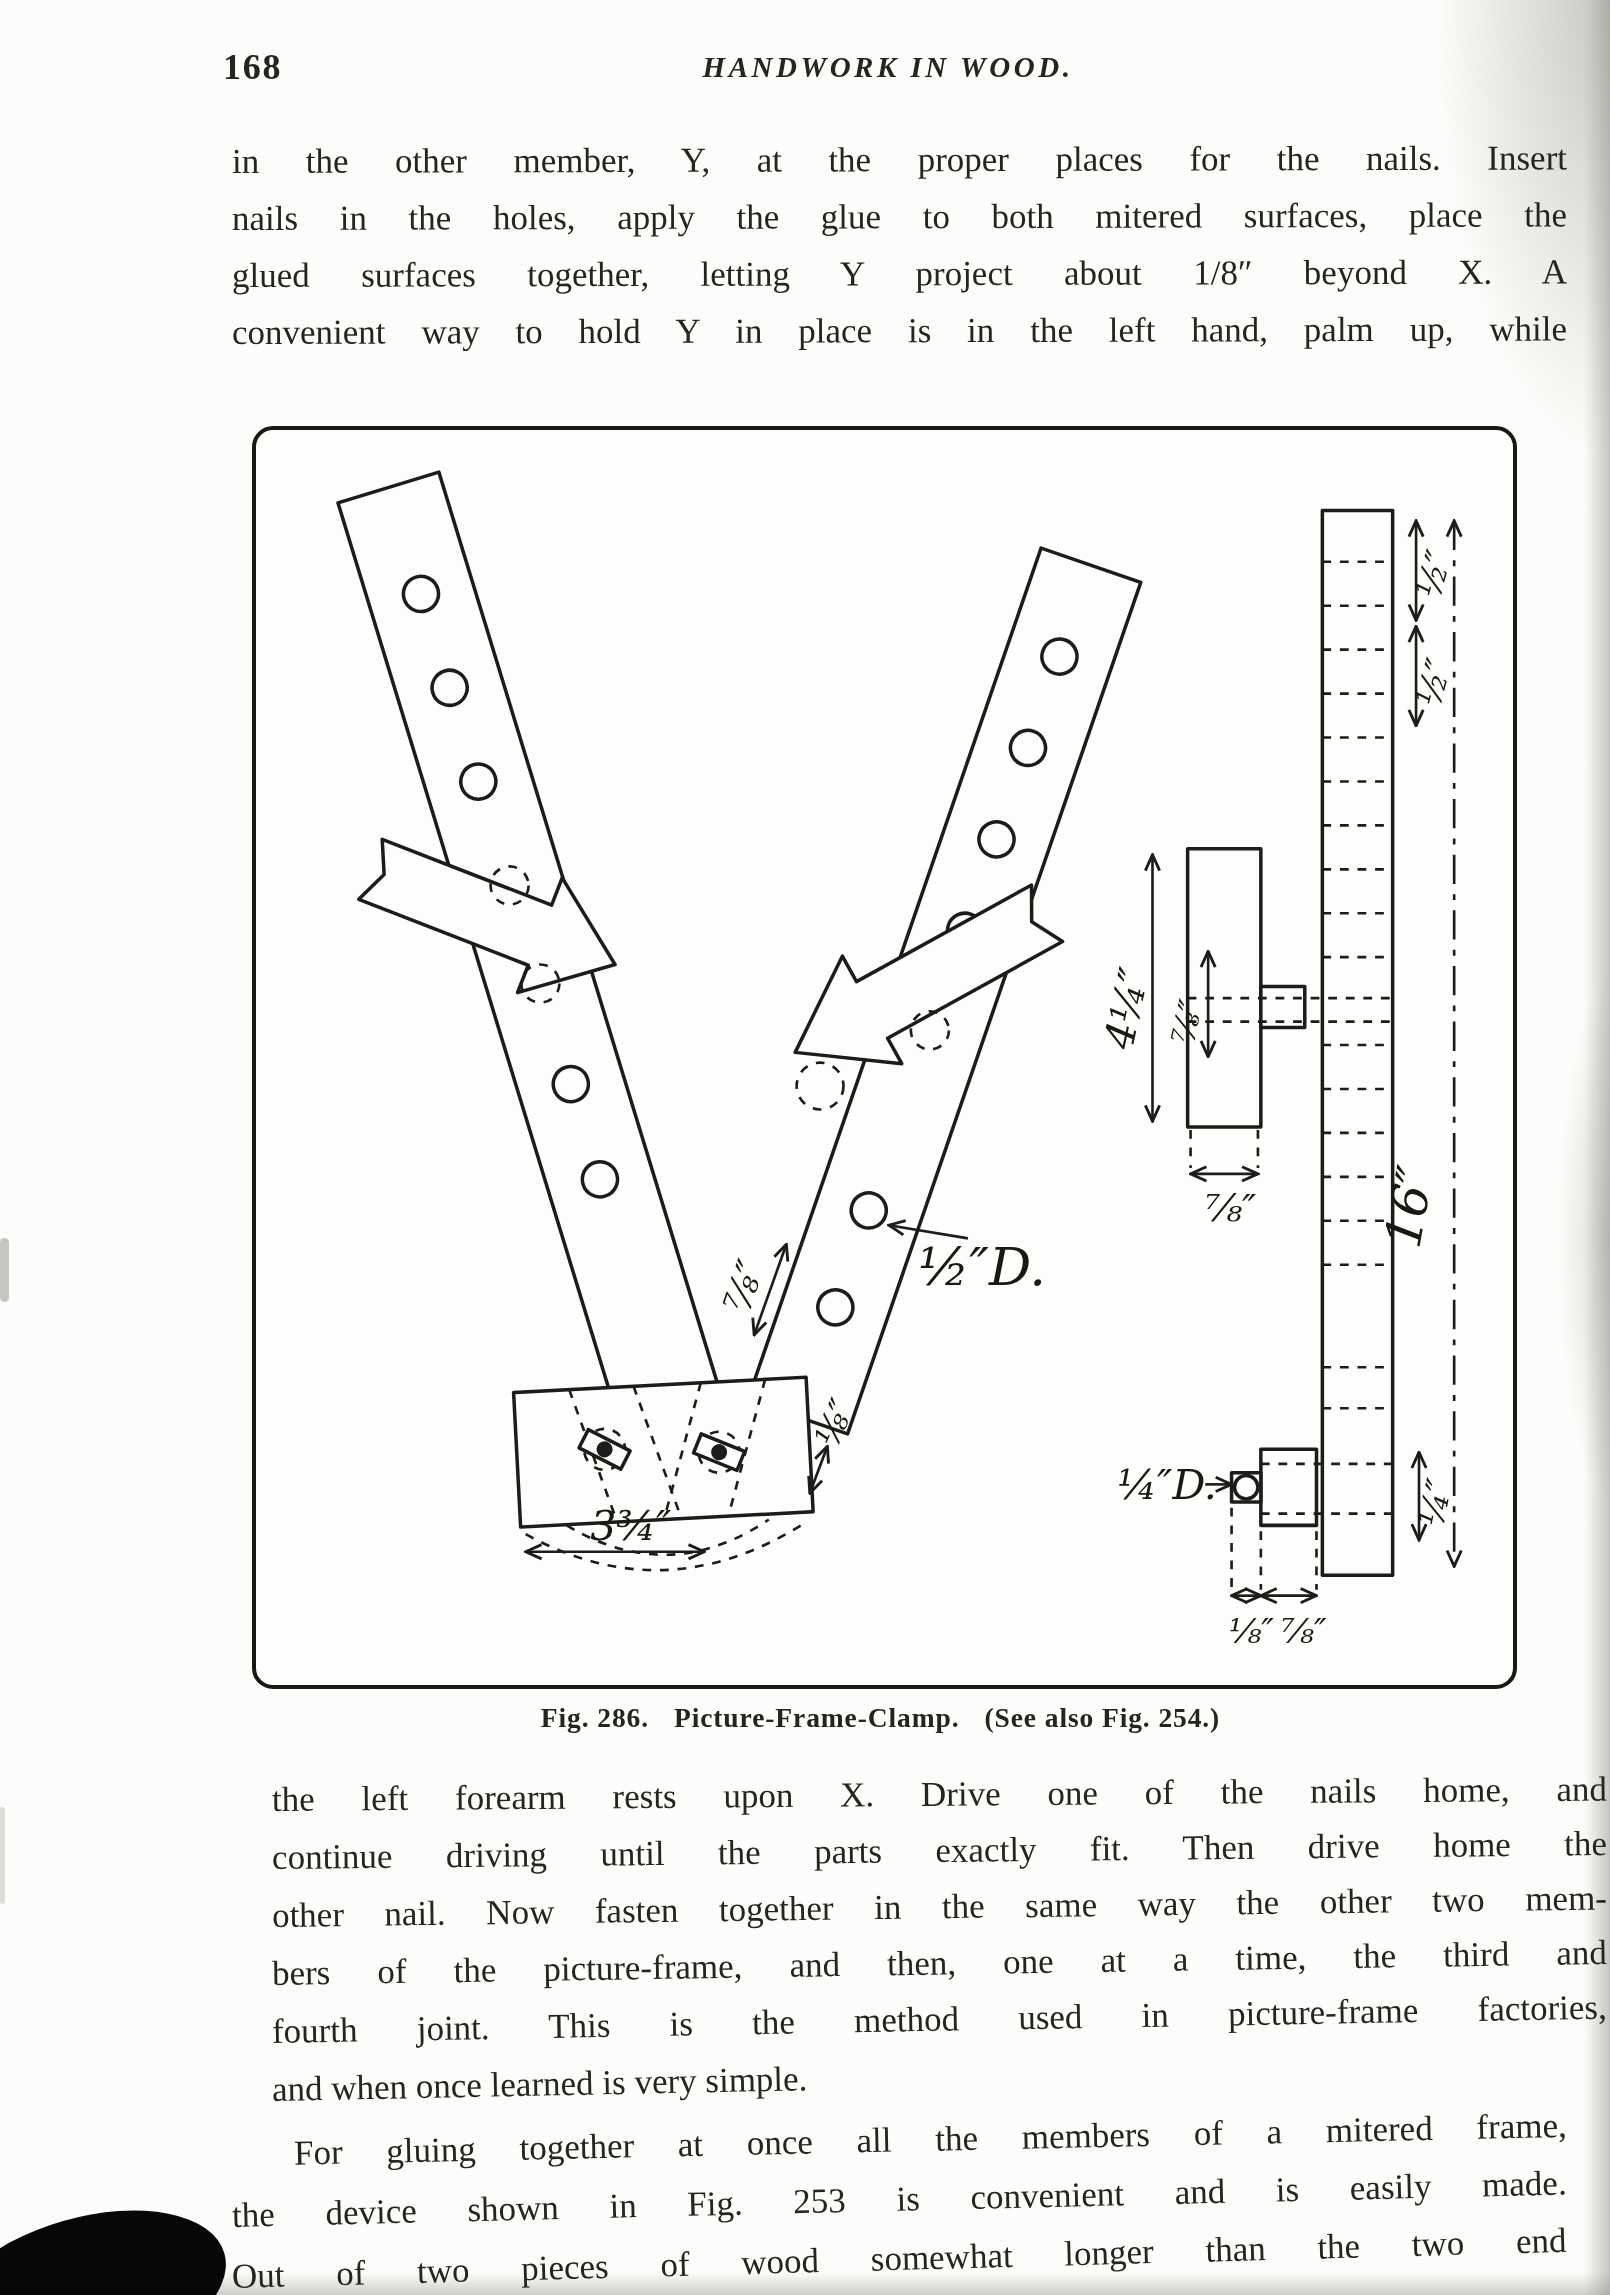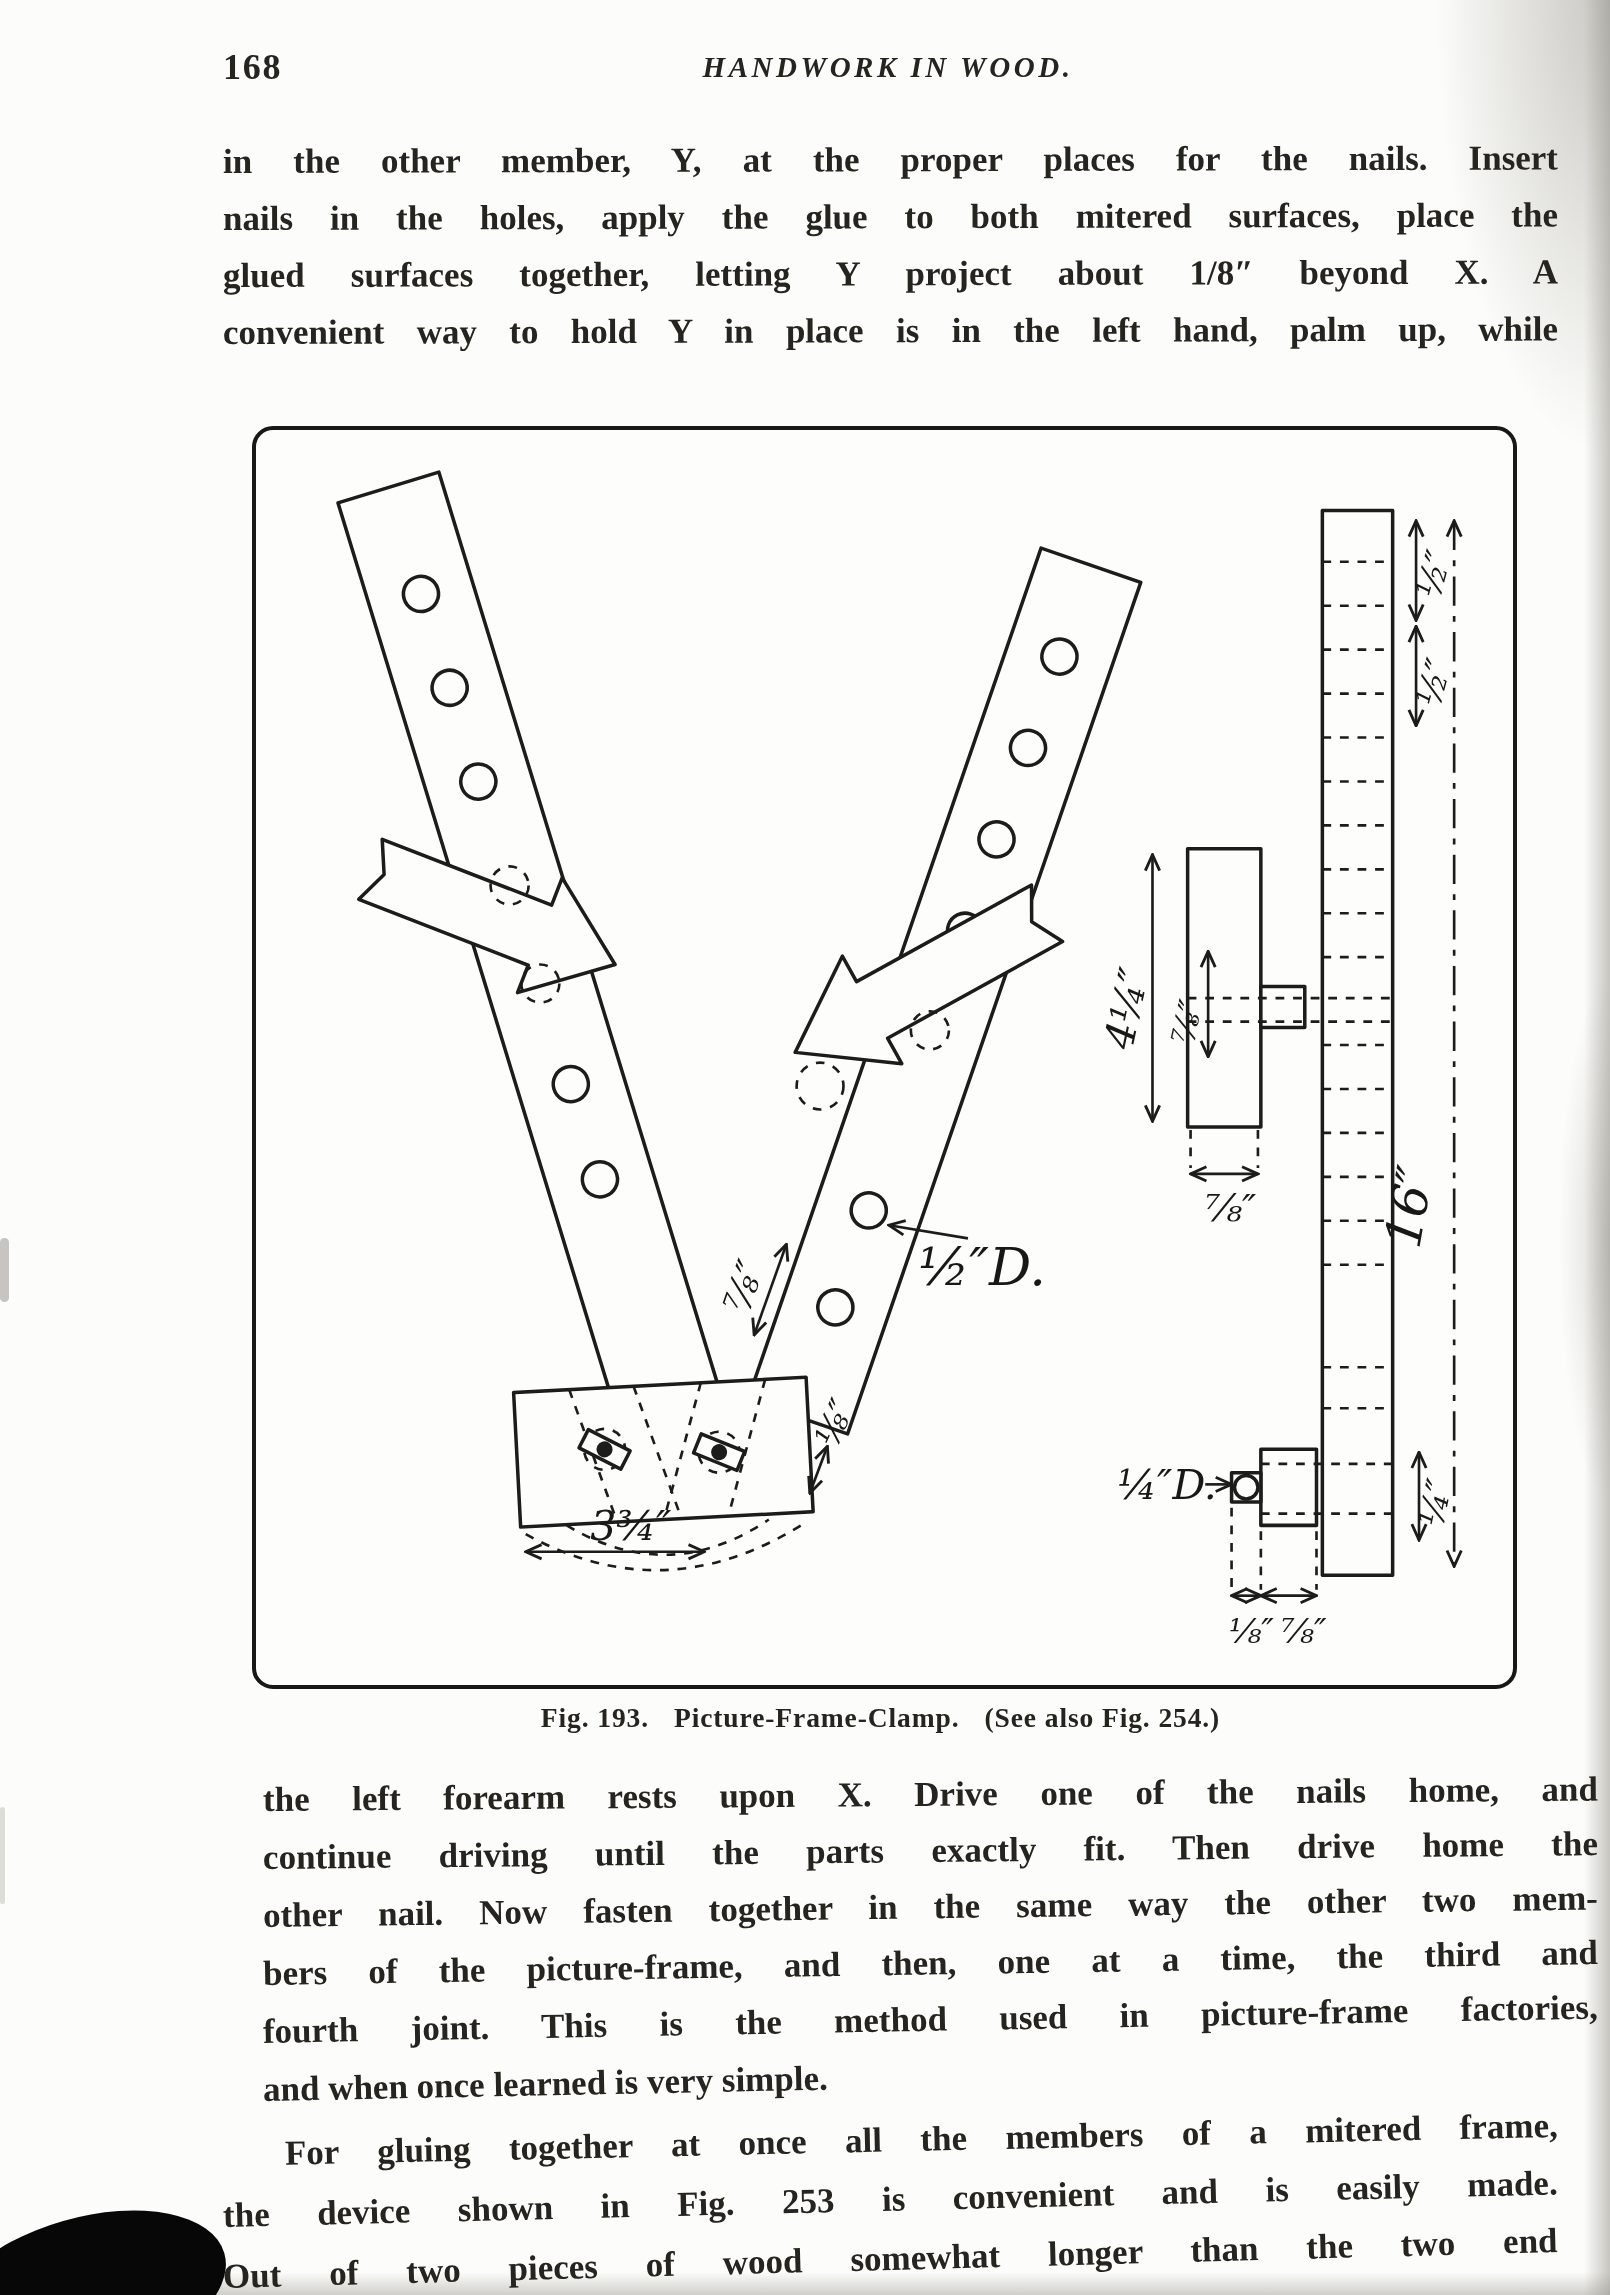--- a/index.html
+++ b/index.html
@@ -21,21 +21,21 @@
   .smudge-a{position:absolute;left:0;top:1238px;width:8.9px;height:64px;border-radius:4.4px;
     background:rgba(110,108,100,.38);}
   .smudge-b{position:absolute;left:0;top:1807px;width:5.3px;height:97px;border-radius:3.5px;
     background:rgba(110,108,100,.22);}
   .thumb-blob{position:absolute;left:-62px;top:2218px;width:292px;height:151px;
     background:#070707;border-radius:50%;transform:rotate(-16deg);}
   
   .page-number{position:absolute;left:223px;top:46px;font-size:36px;letter-spacing:1.8px;font-weight:bold;}
   .running-head{position:absolute;left:221px;top:51px;width:1334px;text-align:center;
     font-size:29px;font-weight:bold;letter-spacing:3.5px;font-style:italic;}
-  .para{position:absolute;left:223px;width:1335px;font-weight:bold;}
+  .para{position:absolute;left:232px;width:1335px;}
   .tline{display:block;height:57px;line-height:57px;font-size:35px;white-space:nowrap;
     transform-origin:0 50%;}
   .jl{text-align:justify;text-align-last:justify;white-space:normal;overflow:hidden;}
   .para-top{top:133px;}
   .para-top .tline{transform:rotate(-0.15deg);}
   .para-mid{top:1771px;margin-left:40px;}
   .para-mid .tline{height:58px;line-height:58px;}
   .para-mid .tline:nth-child(1){transform:rotate(-0.45deg);}
   .para-mid .tline:nth-child(2){transform:rotate(-0.6deg);}
   .para-mid .tline:nth-child(3){transform:rotate(-0.75deg);}
@@ -242,21 +242,21 @@
       <line x1="724" y1="752" x2="724" y2="792" class="dim dash2"></line>
       <line x1="666" y1="796" x2="686" y2="796" class="dim" marker-start="url(#ah)" marker-end="url(#ah)"></line>
       <line x1="686" y1="796" x2="724" y2="796" class="dim" marker-start="url(#ah)" marker-end="url(#ah)"></line>
       <text x="664" y="828" font-size="23">⅛″</text>
       <text x="700" y="828" font-size="23">⅞″</text>
     </g>
   </svg>
 </div>
 
 <div class="figure-caption">
-  <span>Fig. 193.</span><span>Picture-Frame-Clamp.</span><span>(See also Fig. 254.)</span>
+  <span>Fig. 286.</span><span>Picture-Frame-Clamp.</span><span>(See also Fig. 254.)</span>
 </div>
 
 <div class="para para-mid">
   <span class="tline jl">the left forearm rests upon X.  Drive one of the nails home, and</span>
   <span class="tline jl">continue driving until the parts exactly fit.  Then drive home the</span>
   <span class="tline jl">other nail.  Now fasten together in the same way the other two mem-</span>
   <span class="tline jl">bers of the picture-frame, and then, one at a time, the third and</span>
   <span class="tline jl">fourth joint.  This is the method used in picture-frame factories,</span>
   <span class="tline leftalign">and when once learned is very simple.</span>
 </div>

